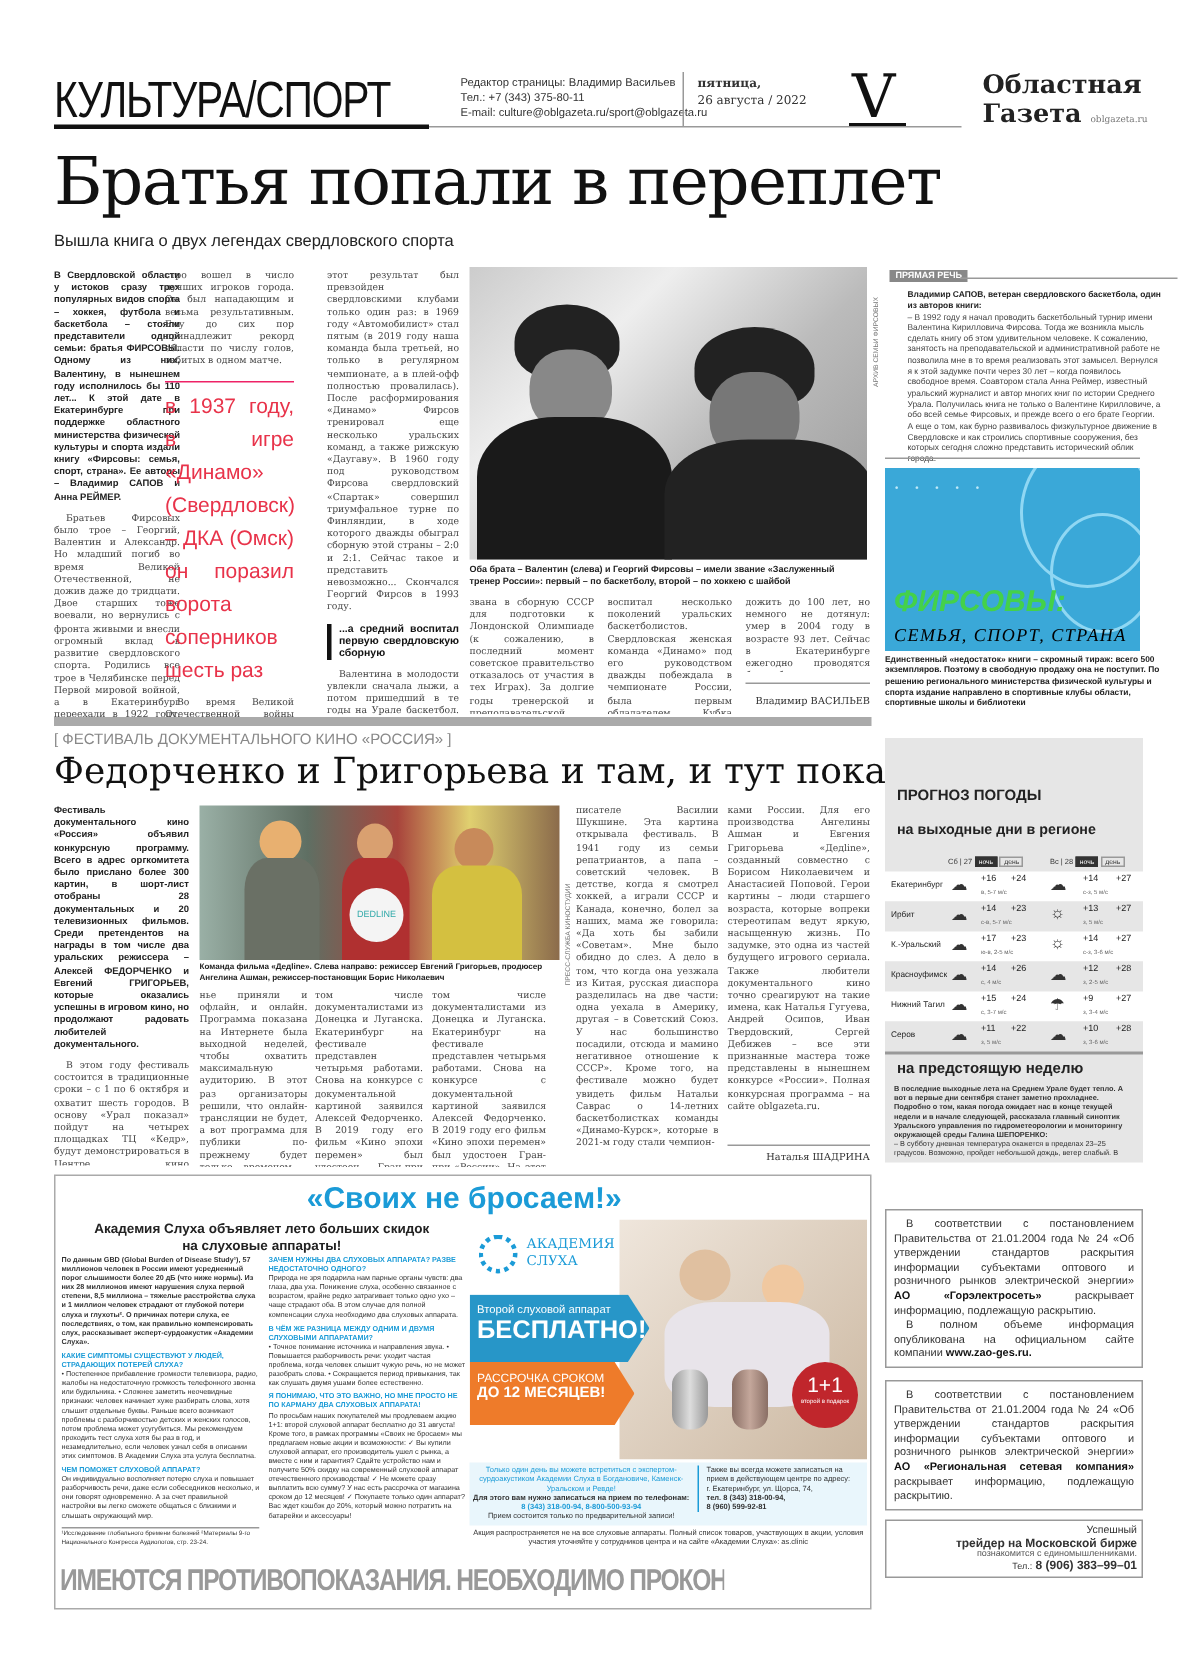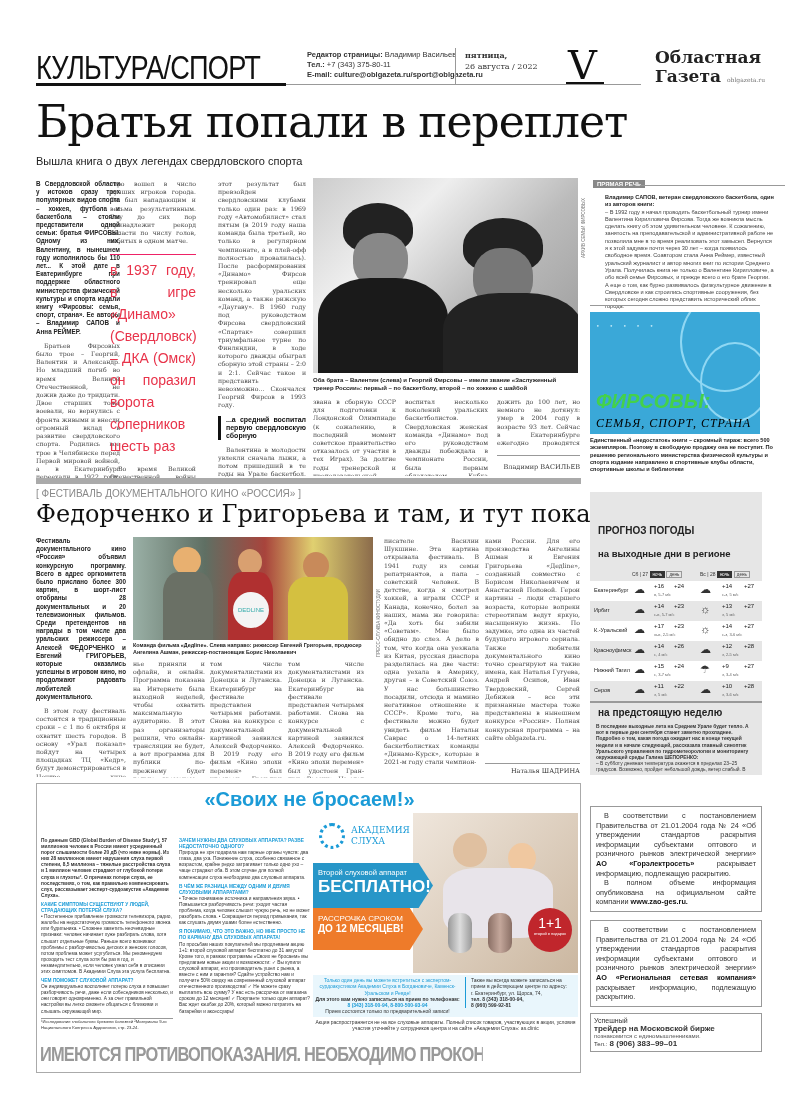--- a/index.html
+++ b/index.html
@@ -2,21 +2,21 @@
 <html><head>
 <meta charset="utf-8">
 <style>
 *{box-sizing:border-box;margin:0;padding:0}
 body{width:800px;height:1108px;background:#fff;font-family:"DejaVu Serif",serif;color:#222;position:relative;overflow:hidden}
 .abs{position:absolute}
 .hdr-rubric{left:36px;top:48px;font-family:"Liberation Sans",sans-serif;font-size:34px;letter-spacing:-1px;transform:scaleX(.8);transform-origin:left;color:#111;font-weight:300}
 .hdr-line{left:36px;top:83px;width:250px;height:3px;background:#111}
 .hdr-grey{left:286px;top:84px;width:355px;height:1px;background:#999}
 .hdr-editor{left:307px;top:50px;font-family:"Liberation Sans",sans-serif;font-size:7.5px;line-height:10px;color:#333}
-.hdr-editor b{font-weight:bold}
+.hdr-editor b{font-weight:normal}
 .hdr-sep{left:455px;top:48px;width:1px;height:36px;background:#999}
 .hdr-date{left:465px;top:50px;font-size:8px;line-height:11px;color:#333}
 .hdr-roman{left:568px;top:42px;font-size:40px;font-family:"DejaVu Serif",serif;font-weight:300;color:#111}
 .hdr-roman-line{left:566px;top:82px;width:38px;height:2px;background:#111}
 .hdr-logo{left:655px;top:48px;font-family:"DejaVu Serif",serif;font-weight:bold;font-size:17px;line-height:19px;color:#222}
 .hdr-logo small{font-size:6px;font-weight:normal;color:#777;margin-left:6px}
 .headline{left:36px;top:96px;font-size:44px;font-family:"DejaVu Serif",serif;color:#111;letter-spacing:-1px}
 .subhead{left:36px;top:155px;font-family:"Liberation Sans",sans-serif;font-size:11px;color:#222}
 .col{font-size:6.2px;line-height:8.2px;color:#444;text-align:justify;overflow:hidden}
 .lead{font-family:"Liberation Sans",sans-serif;font-weight:bold;font-size:6.3px;line-height:8.2px;color:#222}
@@ -251,20 +251,24 @@
   <div style="position:absolute;left:0;top:223px;width:172px;height:2px;background:#999"></div>
   <h3 style="position:absolute;left:8px;top:229px;font-size:10px">на предстоящую неделю</h3>
   <div style="position:absolute;left:6px;top:246px;width:162px;font-family:'Liberation Sans',sans-serif;font-size:4.9px;line-height:6.2px;color:#333;height:50px;overflow:hidden">
     <p style="font-weight:bold">В последние выходные лета на Среднем Урале будет тепло. А вот в первые дни сентября станет заметно прохладнее. Подробно о том, какая погода ожидает нас в конце текущей недели и в начале следующей, рассказала главный синоптик Уральского управления по гидрометеорологии и мониторингу окружающей среды Галина ШЕПОРЕНКО:</p>
     <p>– В субботу дневная температура окажется в пределах 23–25 градусов. Возможно, пройдет небольшой дождь, ветер слабый. В воскресенье станет теплее, дневная температура повысится до 24–29-ти, в ночные часы составит 10–15 градусов. В начале следующей недели погода не сильно изменится. Хотя небольшие осадки в этот период не исключены. Однако с наступлением календарной осени на Среднем Урале похолодает.</p>
   </div>
 </div>
 
 <div class="abs ad-box">
   <div class="ad-title" style="position:absolute;left:0;width:545px;text-align:center;top:4px">«Своих не бросаем!»</div>
+  <div class="ad-sub" style="position:absolute;left:0;width:275px;top:30px">
+    <div>Академия Слуха объявляет лето больших скидок</div>
+    <div>на слуховые аппараты!</div>
+  </div>
   <div class="ad-col" style="position:absolute;left:4px;top:54px;width:132px;height:200px;overflow:hidden">
     <p style="font-weight:bold">По данным GBD (Global Burden of Disease Study¹), 57 миллионов человек в России имеют усредненный порог слышимости более 20 дБ (что ниже нормы). Из них 28 миллионов имеют нарушения слуха первой степени, 8,5 миллиона – тяжелые расстройства слуха и 1 миллион человек страдают от глубокой потери слуха и глухоты². О причинах потери слуха, ее последствиях, о том, как правильно компенсировать слух, рассказывает эксперт-сурдоакустик «Академии Слуха».</p>
     <p class="h" style="margin-top:3px">КАКИЕ СИМПТОМЫ СУЩЕСТВУЮТ У ЛЮДЕЙ, СТРАДАЮЩИХ ПОТЕРЕЙ СЛУХА?</p>
     <p>• Постепенное прибавление громкости телевизора, радио, жалобы на недостаточную громкость телефонного звонка или будильника. • Сложнее заметить неочевидные признаки: человек начинает хуже разбирать слова, хотя слышит отдельные буквы. Раньше всего возникают проблемы с разборчивостью детских и женских голосов, потом проблема может усугубиться. Мы рекомендуем проходить тест слуха хотя бы раз в год, и незамедлительно, если человек узнал себя в описании этих симптомов. В Академии Слуха эта услуга бесплатна.</p>
     <p class="h" style="margin-top:3px">ЧЕМ ПОМОЖЕТ СЛУХОВОЙ АППАРАТ?</p>
     <p>Он индивидуально восполняет потерю слуха и повышает разборчивость речи, даже если собеседников несколько, и они говорят одновременно. А за счет правильной настройки вы легко сможете общаться с близкими и слышать окружающий мир.</p>
     <p style="font-size:4.2px;margin-top:3px;border-top:1px solid #999">¹Исследование глобального бремени болезней ²Материалы 9-го Национального Конгресса Аудиологов, стр. 23-24.</p>
   </div>
   <div class="ad-col" style="position:absolute;left:142px;top:54px;width:132px;height:200px;overflow:hidden">
     <p class="h">ЗАЧЕМ НУЖНЫ ДВА СЛУХОВЫХ АППАРАТА? РАЗВЕ НЕДОСТАТОЧНО ОДНОГО?</p>
@@ -319,18 +323,18 @@
 <div class="abs" style="left:313px;top:1019px;width:265px;font-family:'Liberation Sans',sans-serif;font-size:5px;line-height:6.3px;color:#333;text-align:center">Акция распространяется не на все слуховые аппараты. Полный список товаров, участвующих в акции, условия участия уточняйте у сотрудников центра и на сайте «Академии Слуха»: as.clinic</div>
 <div class="abs ad-bottom-text">ИМЕЮТСЯ ПРОТИВОПОКАЗАНИЯ. НЕОБХОДИМО ПРОКОНСУЛЬТИРОВАТЬСЯ СО СПЕЦИАЛИСТОМ</div>
 
 <div class="abs notice" style="left:590px;top:806px;width:172px">
   <p><span>В соответствии с постановлением Правительства от 21.01.2004 года № 24 «Об утверждении стандартов раскрытия информации субъектами оптового и розничного рынков электрической энергии»</span> <b>АО «Горэлектросеть»</b> <span>раскрывает информацию, подлежащую раскрытию.</span></p>
   <p><span>В полном объеме информация опубликована на официальном сайте компании</span> <b>www.zao-ges.ru.</b></p>
 </div>
 <div class="abs notice" style="left:590px;top:920px;width:172px">
   <p><span>В соответствии с постановлением Правительства от 21.01.2004 года № 24 «Об утверждении стандартов раскрытия информации субъектами оптового и розничного рынков электрической энергии»</span> <b>АО «Региональная сетевая компания»</b> <span>раскрывает информацию, подлежащую раскрытию.</span></p>
 </div>
-<div class="abs" style="left:590px;top:1013px;width:172px;border:1px solid #999;padding:3px;font-family:'Liberation Sans',sans-serif;text-align:left;color:#333">
+<div class="abs" style="left:590px;top:1013px;width:172px;border:1px solid #999;padding:3px;font-family:'Liberation Sans',sans-serif;text-align:right;color:#333">
   <div style="font-size:7px">Успешный</div>
   <div style="font-size:8px;font-weight:bold">трейдер на Московской бирже</div>
   <div style="font-size:6px;color:#555">познакомится с единомышленниками.</div>
   <div style="font-size:8px"><span style="font-size:6px">Тел.:</span> <b>8 (906) 383–99–01</b></div>
 </div>
 
 </body></html>

